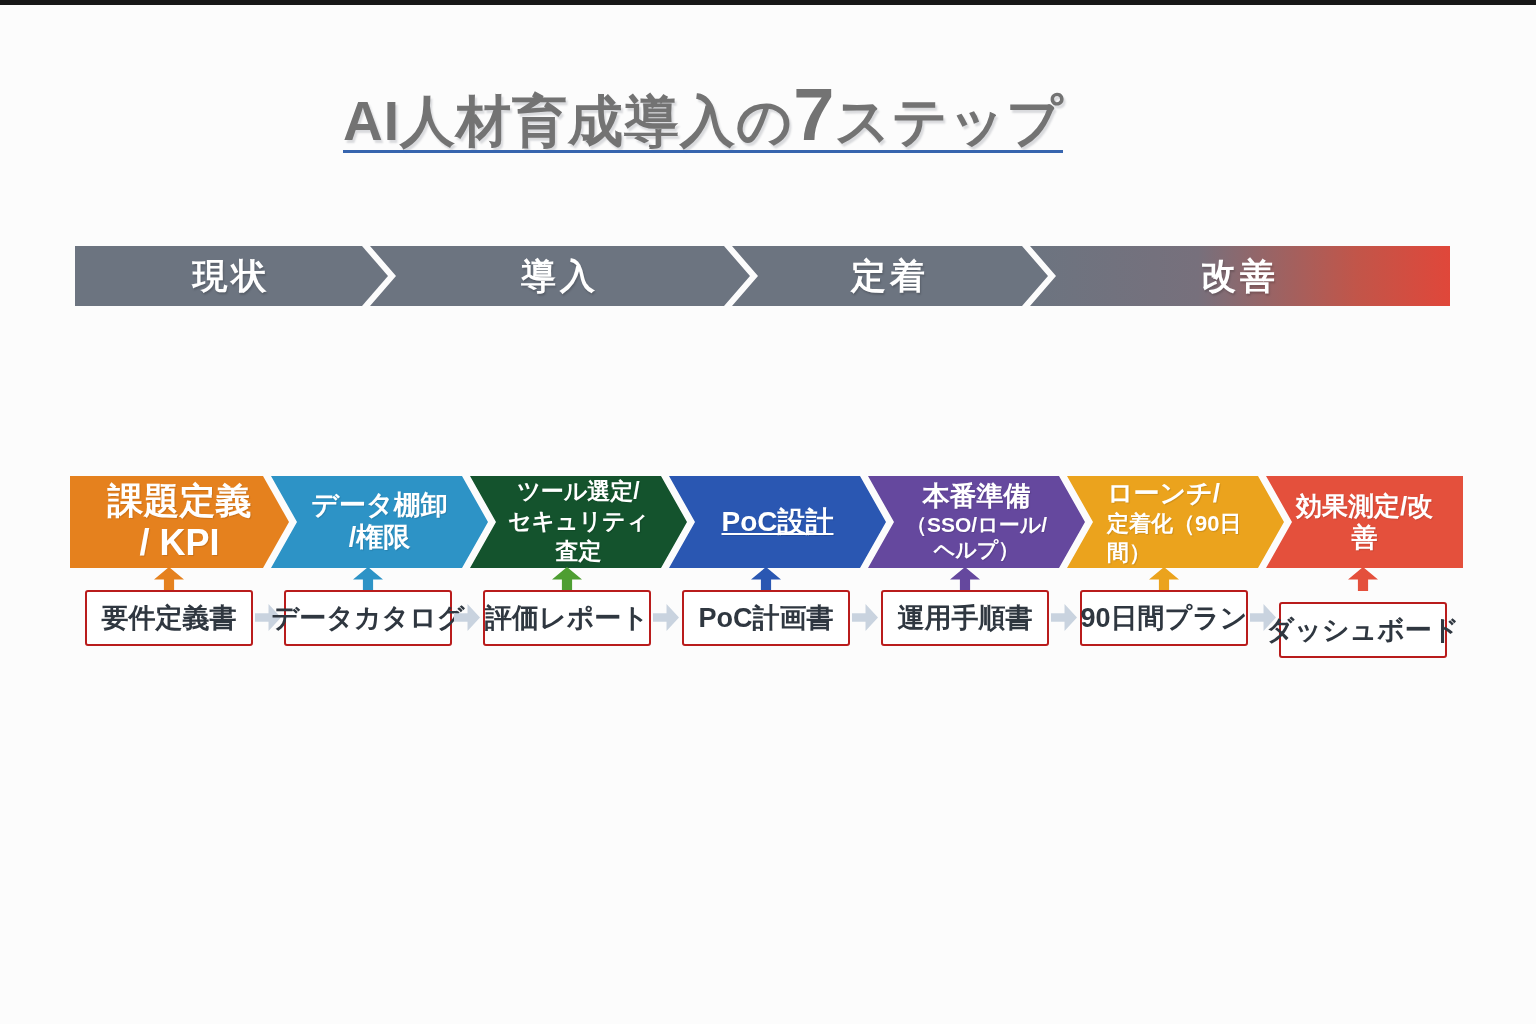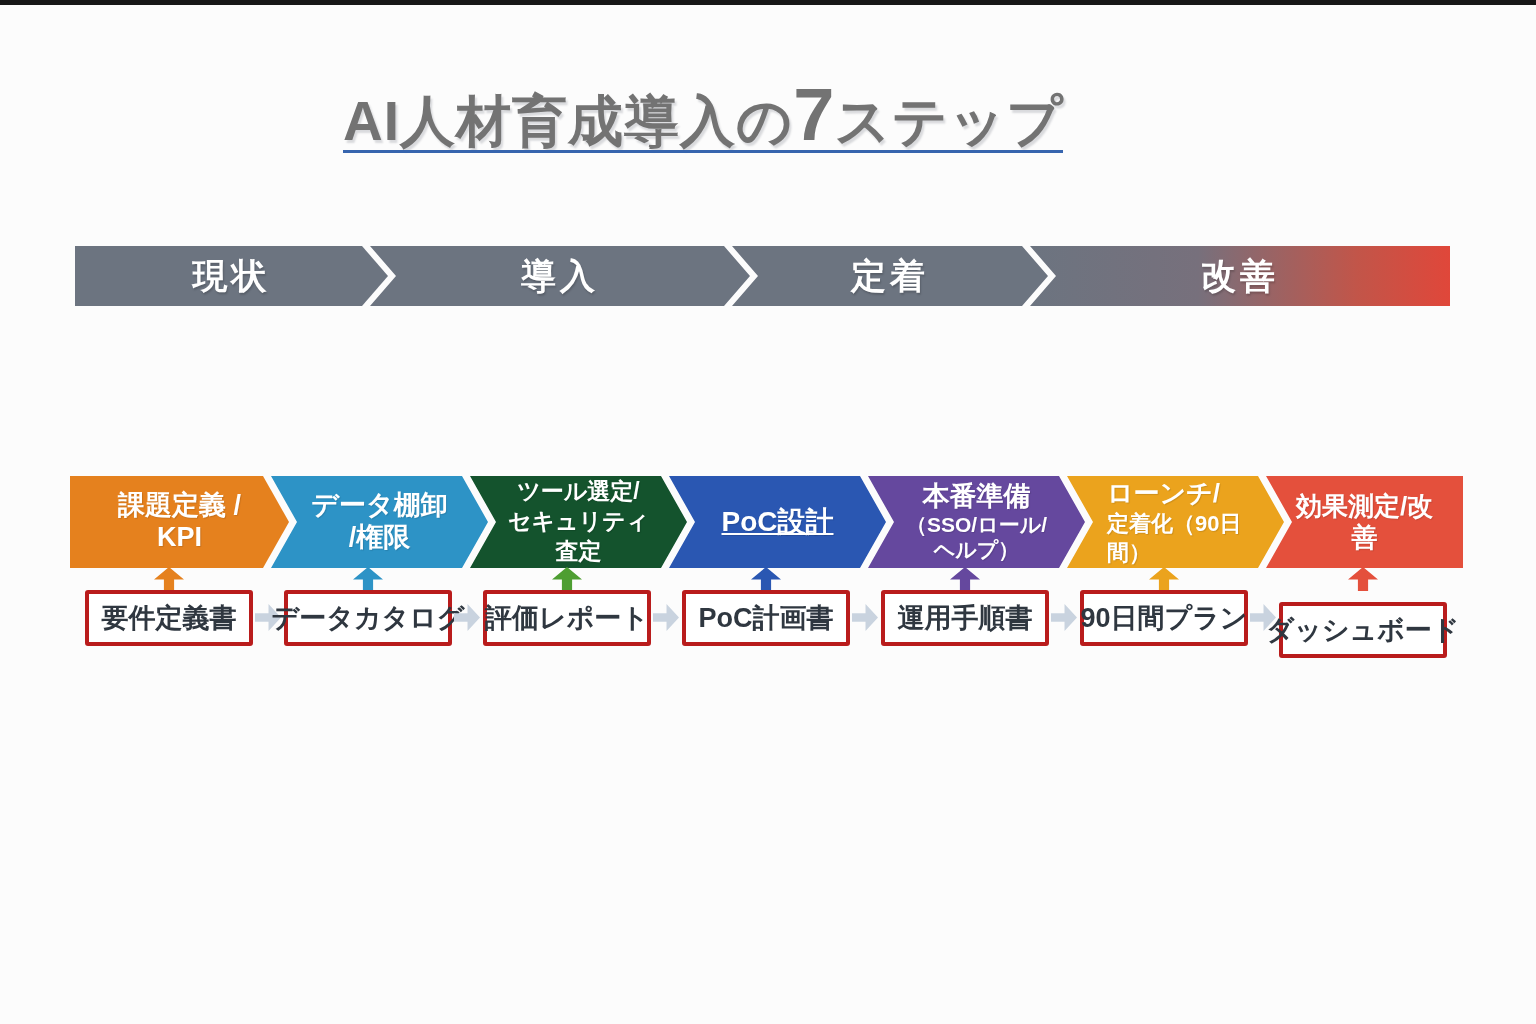--- a/index.html
+++ b/index.html
@@ -36,39 +36,39 @@
     top:233px; height:60px; font-size:35px; letter-spacing:4px;
     text-shadow:1px 2px 2px rgba(0,0,0,0.18);
     margin-top:13px;
   }
   .phase-grad { background:linear-gradient(90deg,#6C7480 0%,#77707C 40%,#C25549 78%,#E0473A 100%); }
 
   
   .step { top:476px; height:92px; line-height:1.18; text-shadow:1px 1px 1px rgba(0,0,0,0.12); padding:0 28px; }
   .step .line1, .step .line2 { display:block; }
   .step .line2:empty { display:none; }
-  .s0 { font-size:27px; }
+  .s0 { font-size:36px; }
   .s1 { font-size:27px; }
   .s2 { font-size:23px; line-height:1.3; }
   .s3 { font-size:28px;text-decoration:underline; }
   .s4 { font-size:27px; } .s4 .line2 { font-size:21px; }
   .s5 { font-size:26px; line-height:1.3; text-align:left; justify-content:flex-start; padding-left:40px; }
   .s5 .line2 { font-size:22px; }
   .s6 { font-size:26px; }
 
   
   .uparrow {
     position:absolute; top:567px; width:30px; height:24px;
     clip-path: polygon(50% 0, 100% 52%, 67% 52%, 67% 100%, 33% 100%, 33% 52%, 0 52%);
   }
 
   
   .docbox {
     position:absolute; top:590px; width:168px; height:56px;
-    background:#FFFFFF; border:4px solid #b91c1c; border-radius:3px;
+    background:#FFFFFF; border:2px solid #b91c1c; border-radius:3px;
     display:flex; align-items:center; justify-content:center;
     font-size:27px; font-weight:bold; color:#2F3740; box-sizing:border-box;
     white-space:nowrap;
   }
   
   .flowarrow {
     position:absolute; top:604px; width:26px; height:27px; background:#C9D3DF;
     clip-path: polygon(0 34%, 52% 34%, 52% 0, 100% 50%, 52% 100%, 52% 66%, 0 66%);
   }
 </style>

